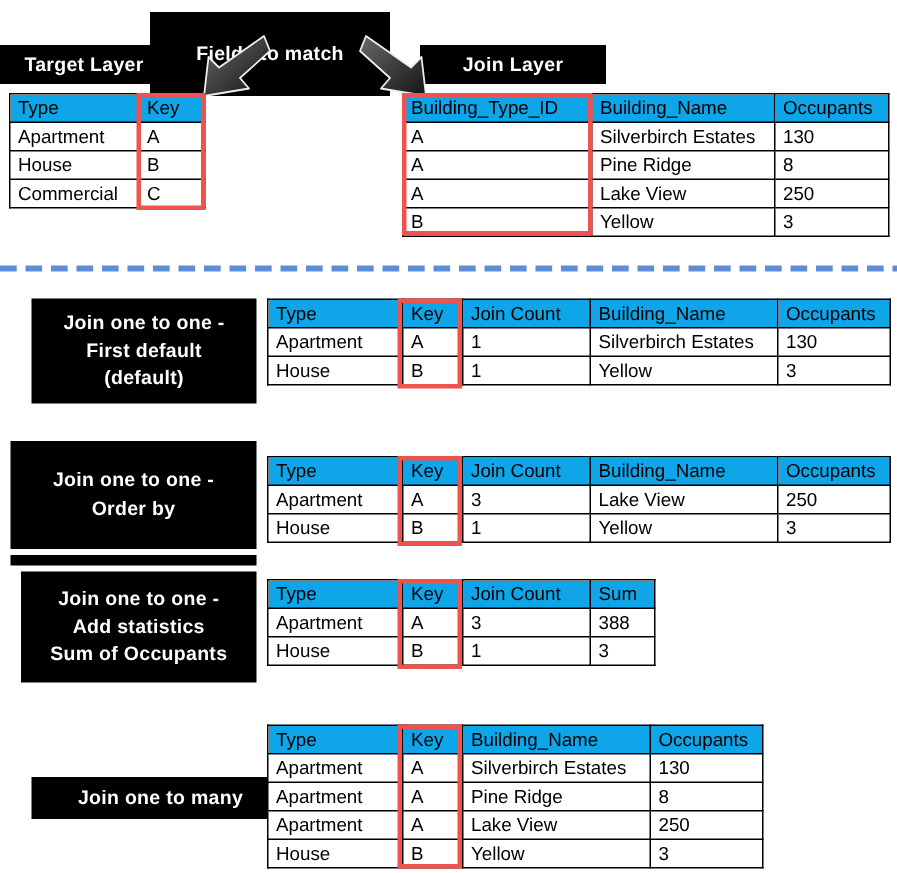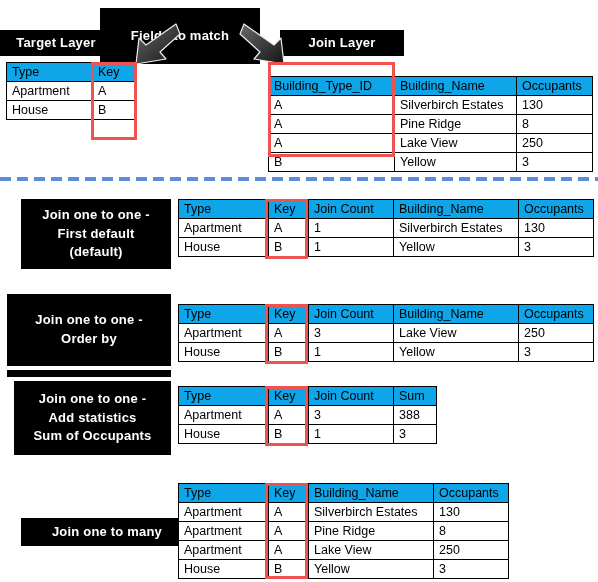--- a/index.html
+++ b/index.html
@@ -135,25 +135,29 @@
   </thead>
   <tbody>
     <tr>
       <td>Apartment</td>
       <td>A</td>
     </tr>
     <tr>
       <td>House</td>
       <td>B</td>
     </tr>
+    <tr>
+      <td>Commercial</td>
+      <td>C</td>
+    </tr>
   </tbody>
 </table>
 <div class="redbox" style="left:91px; top:62px; width:46px; height:78px;"></div>
 
-<table class="tbl" style="left:268px; top:76px; width:324px;">
+<table class="tbl" style="left:268px; top:62px; width:324px;">
   <colgroup>
       <col style="width:126px">
       <col style="width:122px">
       <col style="width:76px">
     </colgroup>
   <thead>
     <tr>
       <th>Building_Type_ID</th>
       <th>Building_Name</th>
       <th>Occupants</th>

